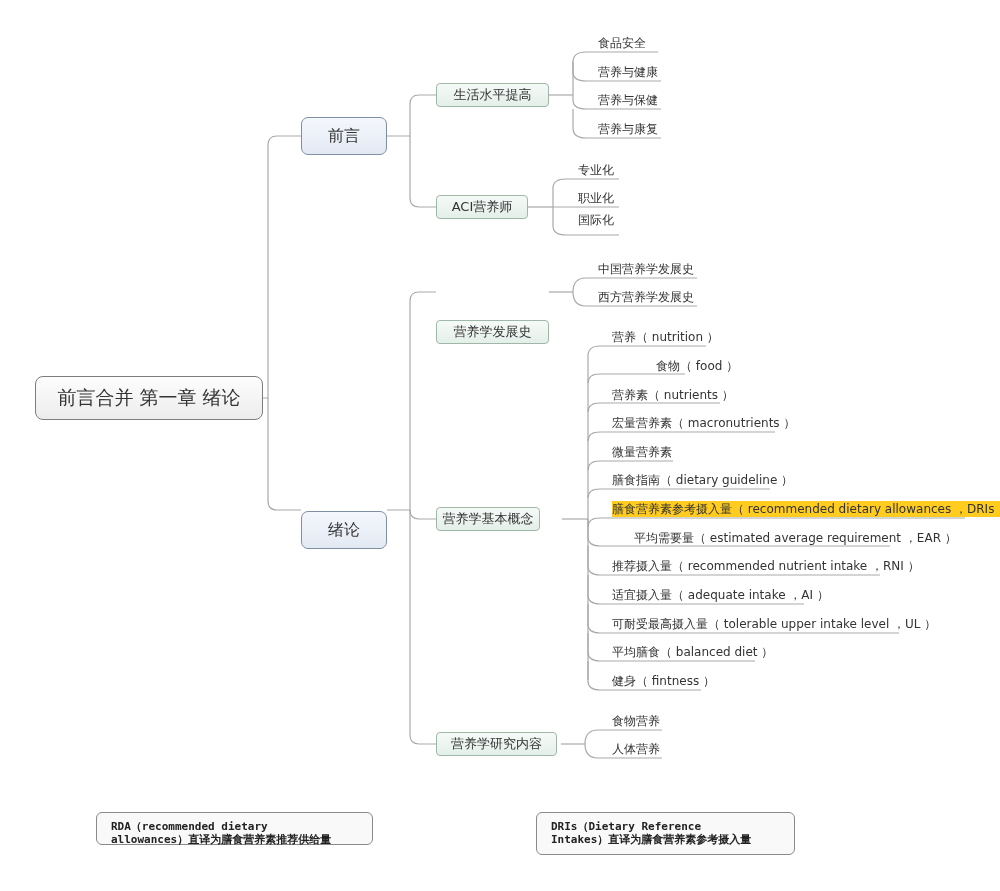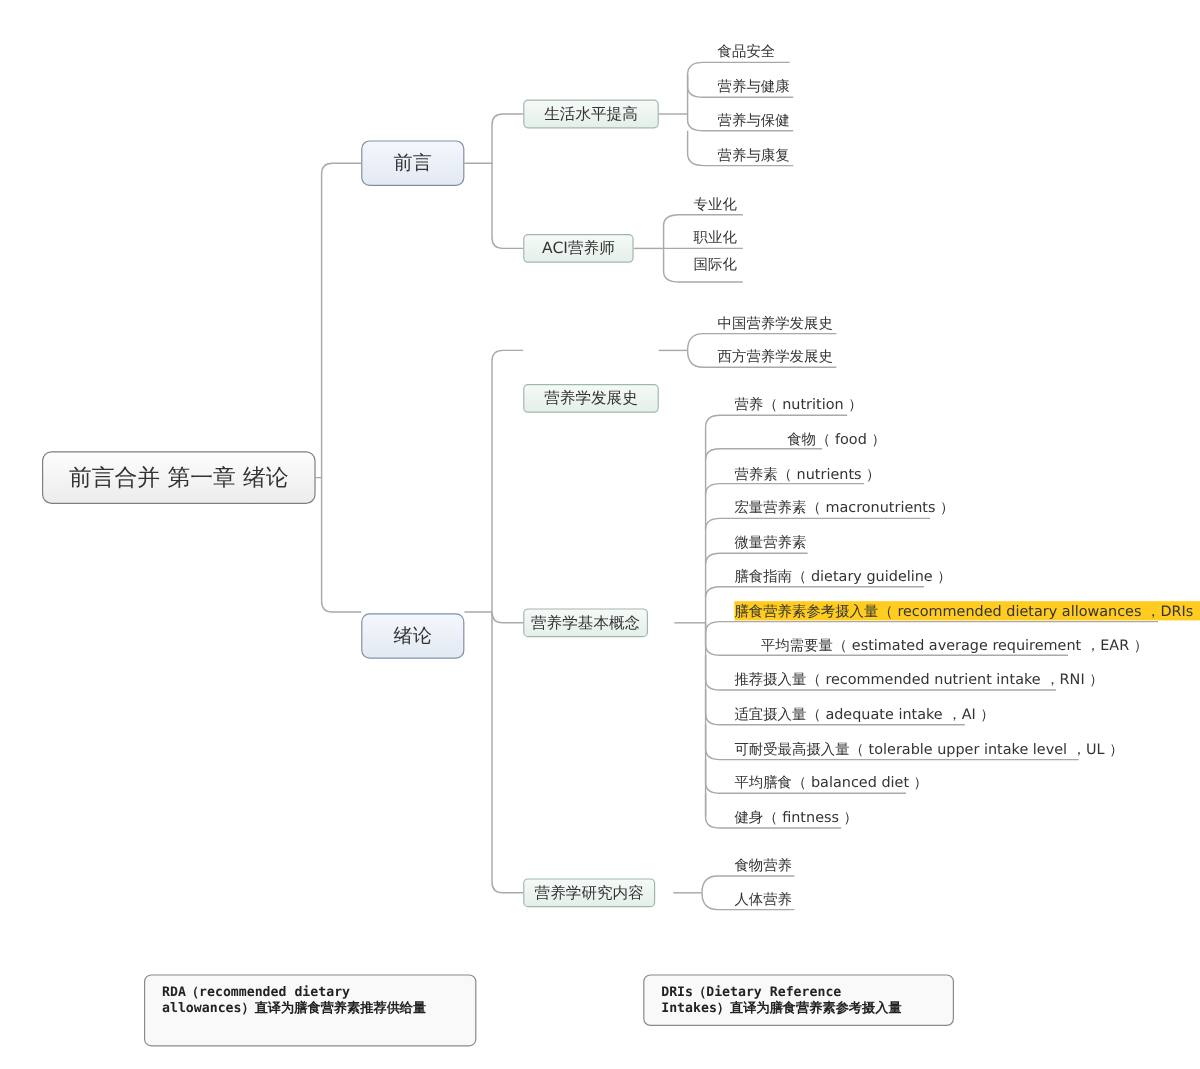--- a/index.html
+++ b/index.html
@@ -89,21 +89,21 @@
 </div>
 <div class="node l2" style="left:436px;top:195px;width:92px;">
   <span>ACI营养师</span>
 </div>
 <div class="node l2" style="left:436px;top:280px;width:113px;margin-top:40px;">
   <span>营养学发展史</span>
 </div>
 <div class="node l2" style="left:436px;top:507px;width:104px;">
   <span>营养学基本概念</span>
 </div>
-<div class="node l2" style="left:436px;top:732px;width:110px;">
+<div class="node l2" style="left:436px;top:732px;width:121px;">
   <span>营养学研究内容</span>
 </div>
 
 <div class="leaf" style="left:598px;top:35px;">食品安全</div>
 <div class="leaf" style="left:598px;top:64px;">营养与健康</div>
 <div class="leaf" style="left:598px;top:92px;">营养与保健</div>
 <div class="leaf" style="left:598px;top:121px;">营养与康复</div>
 
 <div class="leaf" style="left:578px;top:162px;">专业化</div>
 <div class="leaf" style="left:578px;top:190px;">职业化</div>
@@ -122,16 +122,16 @@
 <div class="leaf" style="left:618px;top:530px;margin-left:16px;">平均需要量（ estimated average requirement ，EAR ）</div>
 <div class="leaf" style="left:612px;top:558px;">推荐摄入量（ recommended nutrient intake ，RNI ）</div>
 <div class="leaf" style="left:612px;top:587px;">适宜摄入量（ adequate intake ，AI ）</div>
 <div class="leaf" style="left:612px;top:616px;">可耐受最高摄入量（ tolerable upper intake level ，UL ）</div>
 <div class="leaf" style="left:612px;top:644px;">平均膳食（ balanced diet ）</div>
 <div class="leaf" style="left:612px;top:673px;">健身（ fintness ）</div>
 
 <div class="leaf" style="left:612px;top:713px;">食物营养</div>
 <div class="leaf" style="left:612px;top:741px;">人体营养</div>
 
-<div class="note" style="left:120px;top:812px;width:277px;height:60px;">RDA（recommended dietary
+<div class="note" style="left:96px;top:812px;width:277px;height:33px;">RDA（recommended dietary
 allowances）直译为膳食营养素推荐供给量</div>
 <div class="note" style="left:536px;top:812px;width:259px;height:43px;">DRIs（Dietary Reference
 Intakes）直译为膳食营养素参考摄入量</div>
 
 </body></html>

